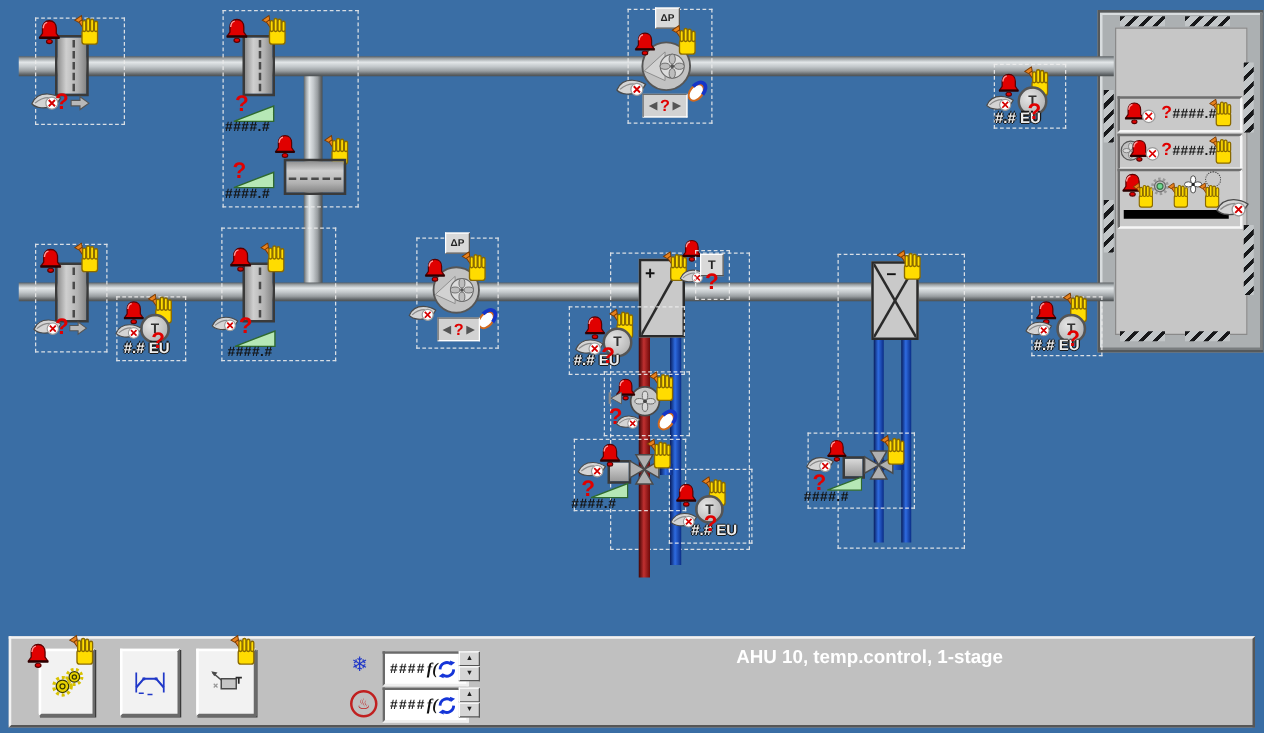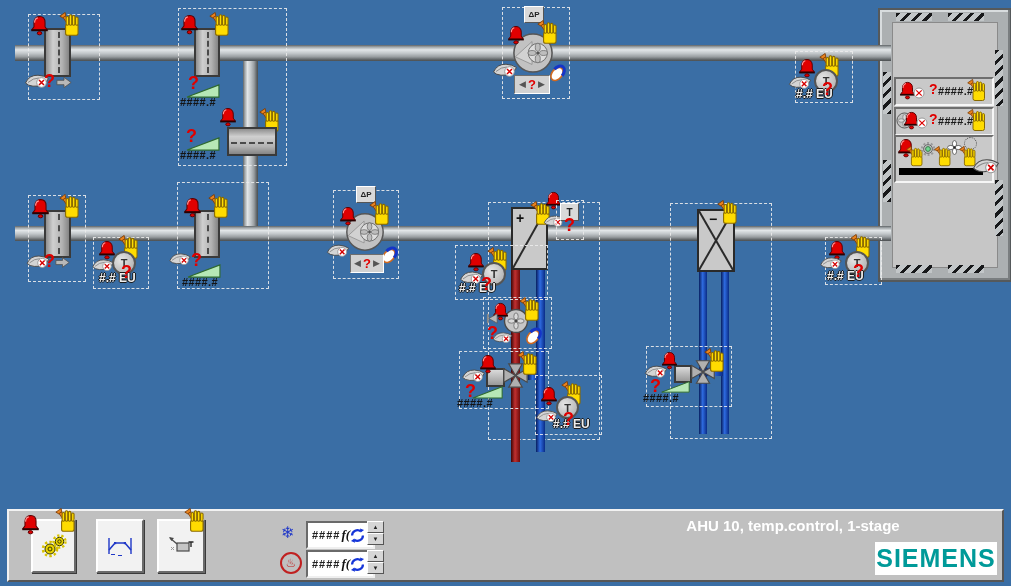--- a/index.html
+++ b/index.html
@@ -41,21 +41,21 @@
   .panel{position:absolute;background:#C0C0C0;border:2px solid;border-color:#F2F2F2 #565656 #565656 #F2F2F2;}
   .btn{position:absolute;background:#F2F2F2;border:2px solid;border-color:#FFF #6A6A6A #6A6A6A #FFF;
        box-shadow:1px 1px 0 #3A3A3A;display:flex;align-items:center;justify-content:center;cursor:pointer;}
   .inputbox{position:absolute;background:#FFF;border:2px solid;border-color:#6A6A6A #EFEFEF #EFEFEF #6A6A6A;
             display:flex;align-items:center;padding-left:4px;overflow:visible;}
   .inputbox .inval{font-weight:bold;font-size:11px;color:#222;letter-spacing:1px;}
   .fx{font-style:italic;font-weight:bold;font-size:13px;color:#111;font-family:"Liberation Serif",serif;margin-left:1px;}
   .spin{position:absolute;display:flex;flex-direction:column;}
   .spinbtn{flex:1;background:#D6D6D6;border:1px solid;border-color:#FFF #555 #555 #FFF;font-size:6px;color:#222;
            display:flex;align-items:center;justify-content:center;cursor:pointer;}
-  .panel-title{position:absolute;font-weight:bold;font-size:15px;color:#FFF;text-align:center;}
+  .panel-title{position:absolute;font-weight:bold;font-size:15px;color:#FFF;text-align:left;}
   .siemens{position:absolute;background:#FFF;display:flex;align-items:center;justify-content:center;}
   .siemens span{color:#009A99;font-weight:bold;font-size:25px;letter-spacing:1px;}
   .snow{color:#2038C8;font-size:16px;line-height:1;}
   .heatic{border:2px solid #C02020;border-radius:50%;color:#C02020;font-size:12px;display:flex;
           align-items:center;justify-content:center;line-height:1;}
   .blackbar{position:absolute;background:#000;}
   .puff{position:absolute;border:1px dotted #444;border-radius:50%;}
 </style>
 </head>
 <body>
@@ -1100,18 +1100,15 @@
     <div class="spin" style="left:358px;top:39px;width:17px;height:24px;">
       <div class="spinbtn">
           <span>▲</span>
         </div>
       <div class="spinbtn">
           <span>▼</span>
         </div>
     </div>
 
     <div class="panel-title" style="left:580px;top:6px;width:408px;">AHU 10, temp.control, 1-stage</div>
-    <div class="siemens" style="left:866px;top:31px;width:122px;height:33px;">
-      <span>SIEMENS</span>
-    </div>
   </div>
 
 </div>
 
 </body></html>

